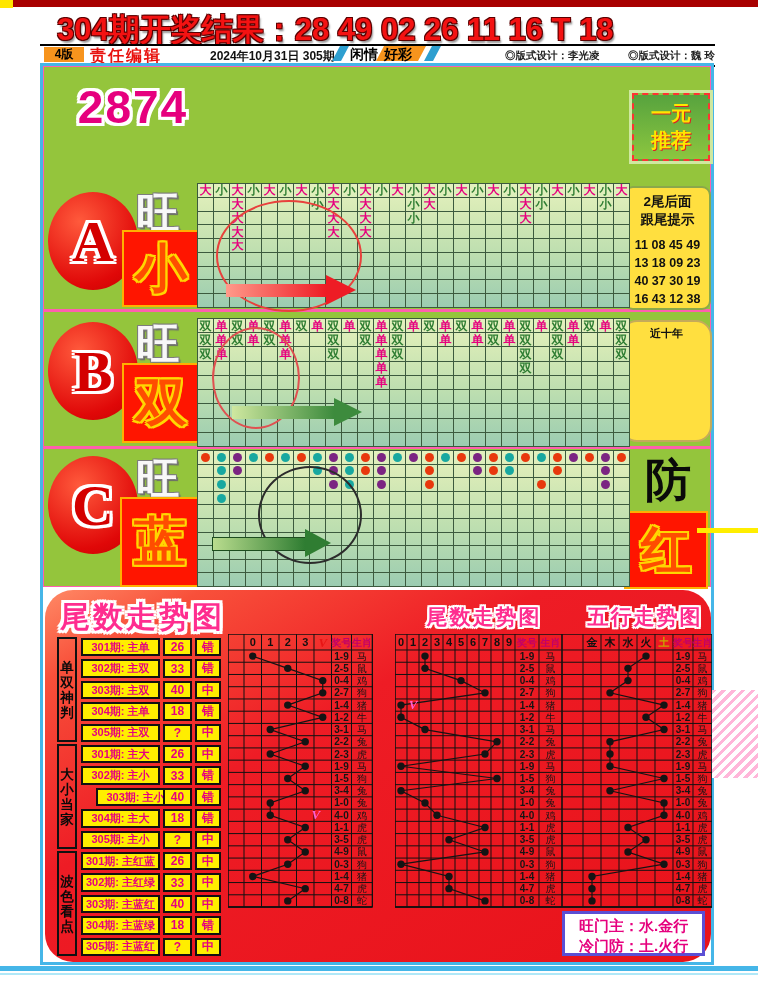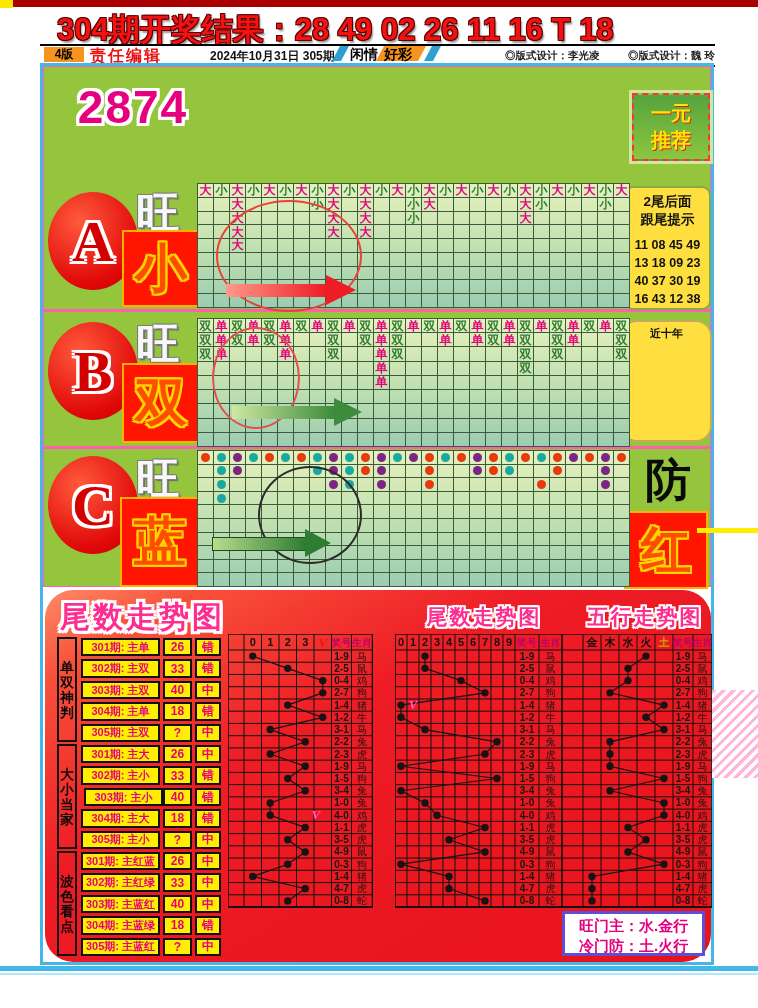--- a/index.html
+++ b/index.html
@@ -1207,21 +1207,21 @@
       <span>小</span>
       <span>当</span>
       <span>家</span>
     </div>
     <div style="position: absolute; left: 81px; top: 745px; width: 79px; height: 18.4px; background: rgb(255, 238, 0); border: 2px solid rgb(17, 17, 17); box-sizing: border-box; color: rgb(230, 0, 126); font-weight: bold; font-size: 11px; display: flex; align-items: center; justify-content: center; white-space: nowrap; overflow: hidden;">301期: 主大</div>
     <div style="position: absolute; left: 163px; top: 745px; width: 29px; height: 18.4px; background: rgb(255, 238, 0); border: 2px solid rgb(17, 17, 17); box-sizing: border-box; color: rgb(230, 0, 126); font-weight: bold; font-size: 12px; display: flex; align-items: center; justify-content: center; white-space: nowrap; overflow: hidden;">26</div>
     <div style="position: absolute; left: 195px; top: 745px; width: 26px; height: 18.4px; background: rgb(255, 238, 0); border: 2px solid rgb(17, 17, 17); box-sizing: border-box; color: rgb(230, 0, 126); font-weight: bold; font-size: 12px; display: flex; align-items: center; justify-content: center; white-space: nowrap; overflow: hidden;">中</div>
     <div style="position: absolute; left: 81px; top: 766.4px; width: 79px; height: 18.4px; background: rgb(255, 238, 0); border: 2px solid rgb(17, 17, 17); box-sizing: border-box; color: rgb(230, 0, 126); font-weight: bold; font-size: 11px; display: flex; align-items: center; justify-content: center; white-space: nowrap; overflow: hidden;">302期: 主小</div>
     <div style="position: absolute; left: 163px; top: 766.4px; width: 29px; height: 18.4px; background: rgb(255, 238, 0); border: 2px solid rgb(17, 17, 17); box-sizing: border-box; color: rgb(230, 0, 126); font-weight: bold; font-size: 12px; display: flex; align-items: center; justify-content: center; white-space: nowrap; overflow: hidden;">33</div>
     <div style="position: absolute; left: 195px; top: 766.4px; width: 26px; height: 18.4px; background: rgb(255, 238, 0); border: 2px solid rgb(17, 17, 17); box-sizing: border-box; color: rgb(230, 0, 126); font-weight: bold; font-size: 12px; display: flex; align-items: center; justify-content: center; white-space: nowrap; overflow: hidden;">错</div>
-    <div style="position: absolute; left: 84px; top: 787.8px; width: 79px; height: 18.4px; background: rgb(255, 238, 0); border: 2px solid rgb(17, 17, 17); box-sizing: border-box; color: rgb(230, 0, 126); font-weight: bold; font-size: 11px; display: flex; align-items: center; justify-content: center; white-space: nowrap; overflow: hidden;">303期: 主小</div>
+    <div style="position: absolute; left: 96px; top: 787.8px; width: 79px; height: 18.4px; background: rgb(255, 238, 0); border: 2px solid rgb(17, 17, 17); box-sizing: border-box; color: rgb(230, 0, 126); font-weight: bold; font-size: 11px; display: flex; align-items: center; justify-content: center; white-space: nowrap; overflow: hidden;">303期: 主小</div>
     <div style="position: absolute; left: 163px; top: 787.8px; width: 29px; height: 18.4px; background: rgb(255, 238, 0); border: 2px solid rgb(17, 17, 17); box-sizing: border-box; color: rgb(230, 0, 126); font-weight: bold; font-size: 12px; display: flex; align-items: center; justify-content: center; white-space: nowrap; overflow: hidden;">40</div>
     <div style="position: absolute; left: 195px; top: 787.8px; width: 26px; height: 18.4px; background: rgb(255, 238, 0); border: 2px solid rgb(17, 17, 17); box-sizing: border-box; color: rgb(230, 0, 126); font-weight: bold; font-size: 12px; display: flex; align-items: center; justify-content: center; white-space: nowrap; overflow: hidden;">错</div>
     <div style="position: absolute; left: 81px; top: 809.2px; width: 79px; height: 18.4px; background: rgb(255, 238, 0); border: 2px solid rgb(17, 17, 17); box-sizing: border-box; color: rgb(230, 0, 126); font-weight: bold; font-size: 11px; display: flex; align-items: center; justify-content: center; white-space: nowrap; overflow: hidden;">304期: 主大</div>
     <div style="position: absolute; left: 163px; top: 809.2px; width: 29px; height: 18.4px; background: rgb(255, 238, 0); border: 2px solid rgb(17, 17, 17); box-sizing: border-box; color: rgb(230, 0, 126); font-weight: bold; font-size: 12px; display: flex; align-items: center; justify-content: center; white-space: nowrap; overflow: hidden;">18</div>
     <div style="position: absolute; left: 195px; top: 809.2px; width: 26px; height: 18.4px; background: rgb(255, 238, 0); border: 2px solid rgb(17, 17, 17); box-sizing: border-box; color: rgb(230, 0, 126); font-weight: bold; font-size: 12px; display: flex; align-items: center; justify-content: center; white-space: nowrap; overflow: hidden;">错</div>
     <div style="position: absolute; left: 81px; top: 830.6px; width: 79px; height: 18.4px; background: rgb(255, 238, 0); border: 2px solid rgb(17, 17, 17); box-sizing: border-box; color: rgb(230, 0, 126); font-weight: bold; font-size: 11px; display: flex; align-items: center; justify-content: center; white-space: nowrap; overflow: hidden;">305期: 主小</div>
     <div style="position: absolute; left: 163px; top: 830.6px; width: 29px; height: 18.4px; background: rgb(255, 238, 0); border: 2px solid rgb(17, 17, 17); box-sizing: border-box; color: rgb(230, 0, 126); font-weight: bold; font-size: 12px; display: flex; align-items: center; justify-content: center; white-space: nowrap; overflow: hidden;">?</div>
     <div style="position: absolute; left: 195px; top: 830.6px; width: 26px; height: 18.4px; background: rgb(255, 238, 0); border: 2px solid rgb(17, 17, 17); box-sizing: border-box; color: rgb(230, 0, 126); font-weight: bold; font-size: 12px; display: flex; align-items: center; justify-content: center; white-space: nowrap; overflow: hidden;">中</div>
     <div style="position: absolute; left: 57px; top: 851px; width: 20px; height: 105px; border: 2px solid rgb(17, 17, 17); box-sizing: border-box; color: rgb(10, 10, 10); font-weight: 900; font-size: 13.5px; display: flex; flex-direction: column; align-items: center; justify-content: center; line-height: 15px;">
       <span>波</span>

